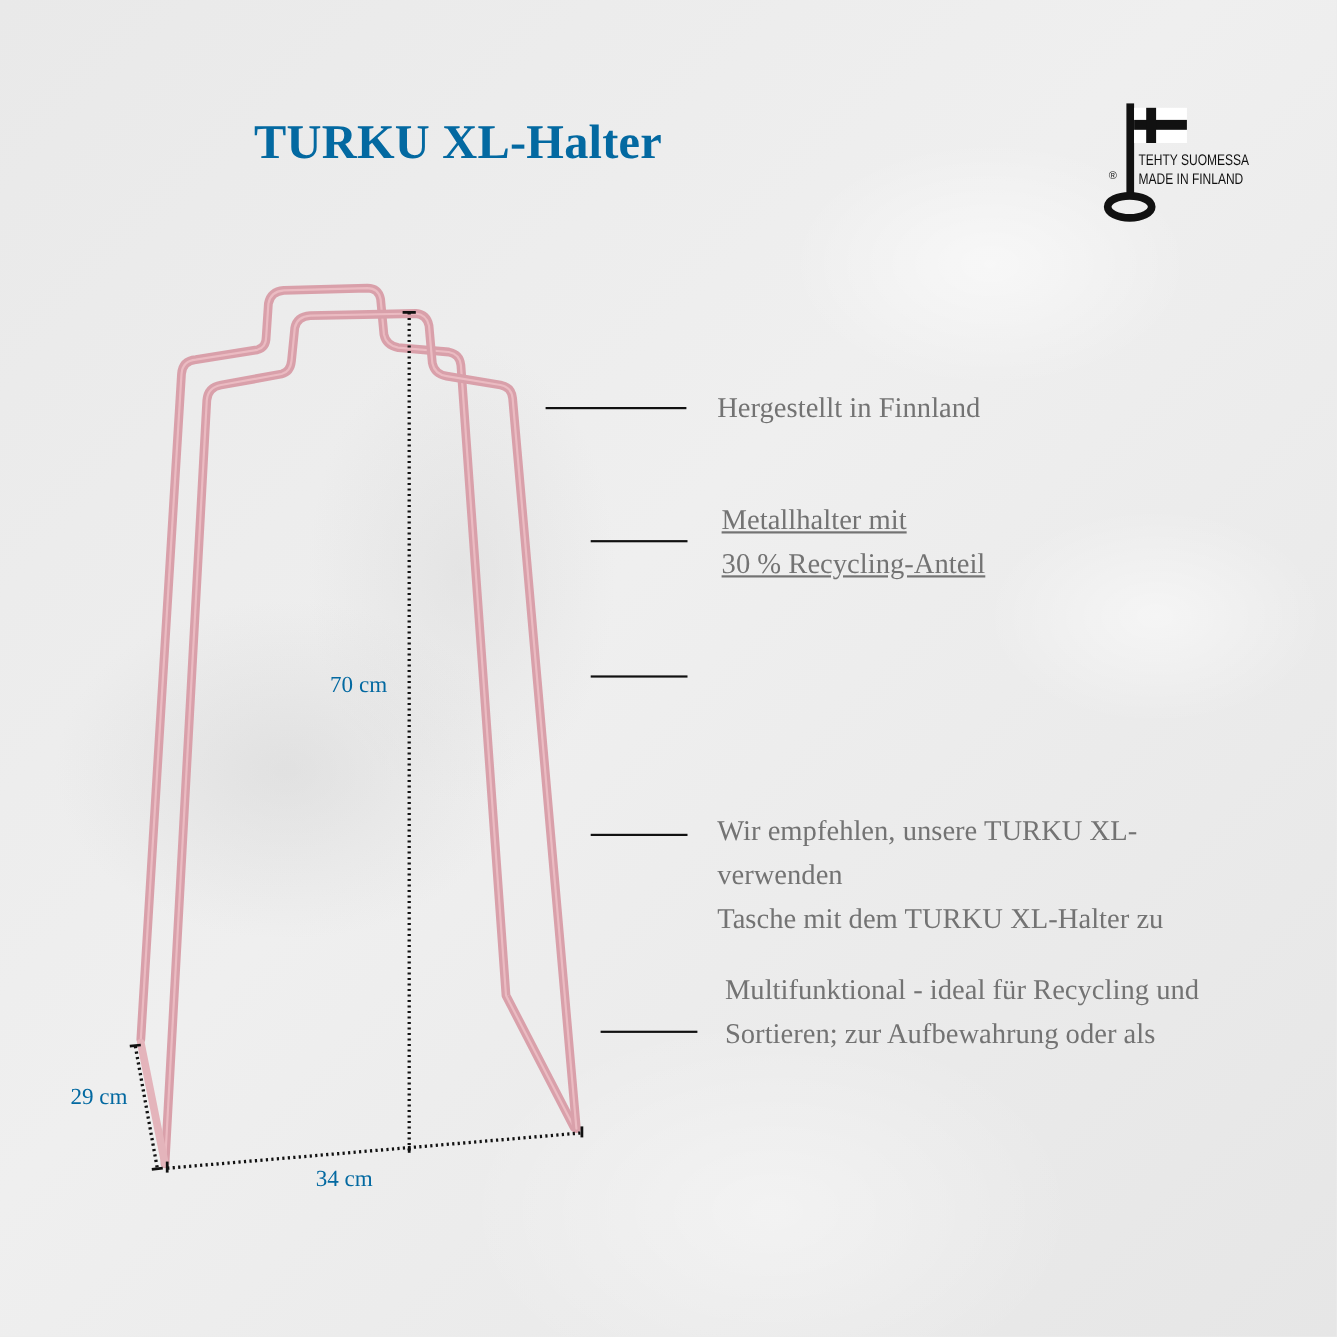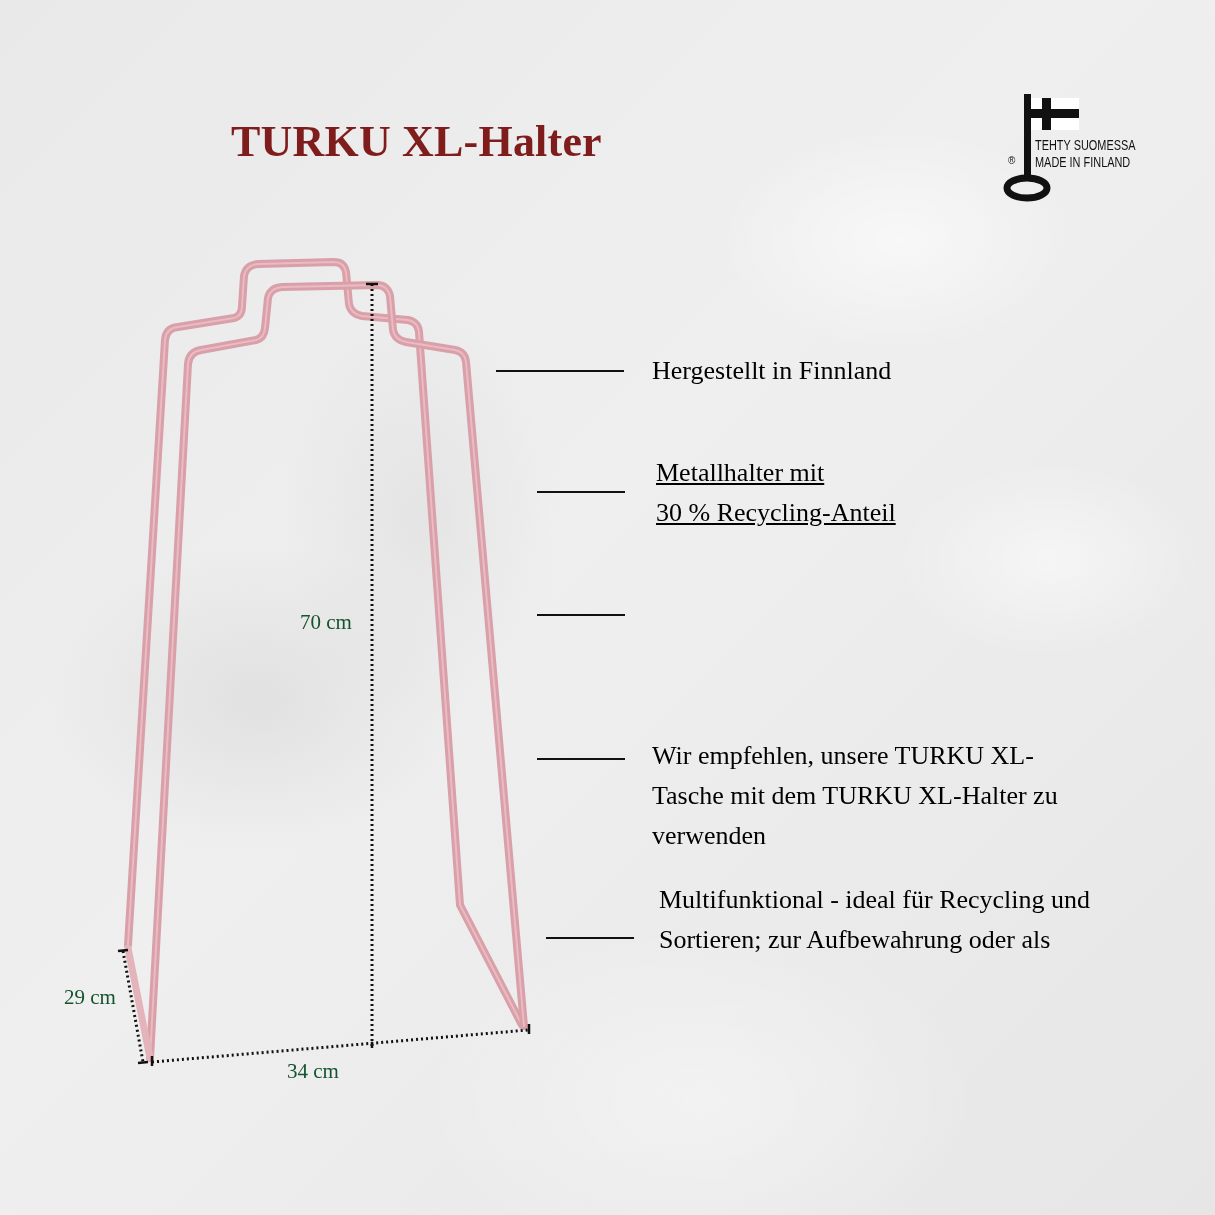--- a/index.html
+++ b/index.html
@@ -10,41 +10,41 @@
       radial-gradient(ellipse 260px 160px at 900px 240px, rgba(255,255,255,0.55), transparent 70%),
       radial-gradient(ellipse 300px 220px at 260px 700px, rgba(200,200,200,0.35), transparent 70%),
       radial-gradient(ellipse 220px 140px at 1050px 560px, rgba(255,255,255,0.5), transparent 70%),
       radial-gradient(ellipse 200px 300px at 420px 520px, rgba(210,210,210,0.35), transparent 70%),
       radial-gradient(ellipse 400px 250px at 700px 1100px, rgba(255,255,255,0.4), transparent 70%),
       linear-gradient(135deg, #e9e9e9 0%, #efefef 45%, #e6e6e6 100%);
     font-family: "Liberation Serif", "DejaVu Serif", serif;
     color: #111;
   }
   .title {
-    position: absolute; left: 231px; top: 114px;
+    position: absolute; left: 231px; top: 102px;
     font-size: 44px; font-weight: bold; line-height: 56px; letter-spacing: 0.2px;
-    color: #7f1d1d;
+    color: #0369a1;
   }
   .logo { position: absolute; left: 1000px; top: 92px; width: 145px; height: 112px; }
   .logo-text {
     position: absolute; left: 35px; font-family: "Liberation Sans", "DejaVu Sans", sans-serif;
     font-size: 14px; line-height: 16px; transform: scaleX(0.78); transform-origin: left top;
     color: #111; white-space: nowrap; font-weight: normal;
   }
   .logo-reg {
     position: absolute; left: 8px; top: 63px; font-family: "Liberation Sans", sans-serif;
     font-size: 10px; color: #111;
   }
   .diagram { position: absolute; left: 0; top: 0; width: 1215px; height: 1215px; }
   .dim-label {
-    position: absolute; font-size: 21px; line-height: 24px; color: #14532d; white-space: nowrap;
+    position: absolute; font-size: 21px; line-height: 24px; color: #0369a1; white-space: nowrap;
   }
   .leader { position: absolute; height: 2px; background: #111; }
   .feature {
-    position: absolute; font-size: 26px; line-height: 40px; color: #000000;
+    position: absolute; font-size: 26px; line-height: 40px; color: #737373;
   }
   .feature span { display: block; white-space: nowrap; }
 </style>
 </head>
 <body>
 
 <div class="title">TURKU XL-Halter</div>
 
 <div class="logo">
   <svg width="145" height="112" viewBox="0 0 145 112">
@@ -103,19 +103,19 @@
   <span>Hergestellt in Finnland</span>
 </div>
 <div class="feature" style="left:656px; top:453px;text-decoration:underline;">
   <span>Metallhalter mit</span>
   <span>30 % Recycling-Anteil</span>
 </div>
 <div class="feature" style="left:652px; top:577px;">
 </div>
 <div class="feature" style="left:652px; top:736px;">
   <span>Wir empfehlen, unsere TURKU XL-</span>
+  <span>verwenden</span>
   <span>Tasche mit dem TURKU XL-Halter zu</span>
-  <span>verwenden</span>
 </div>
 <div class="feature" style="left:659px; top:880px;">
   <span>Multifunktional - ideal für Recycling und</span>
   <span>Sortieren; zur Aufbewahrung oder als</span>
 </div>
 
 </body></html>

